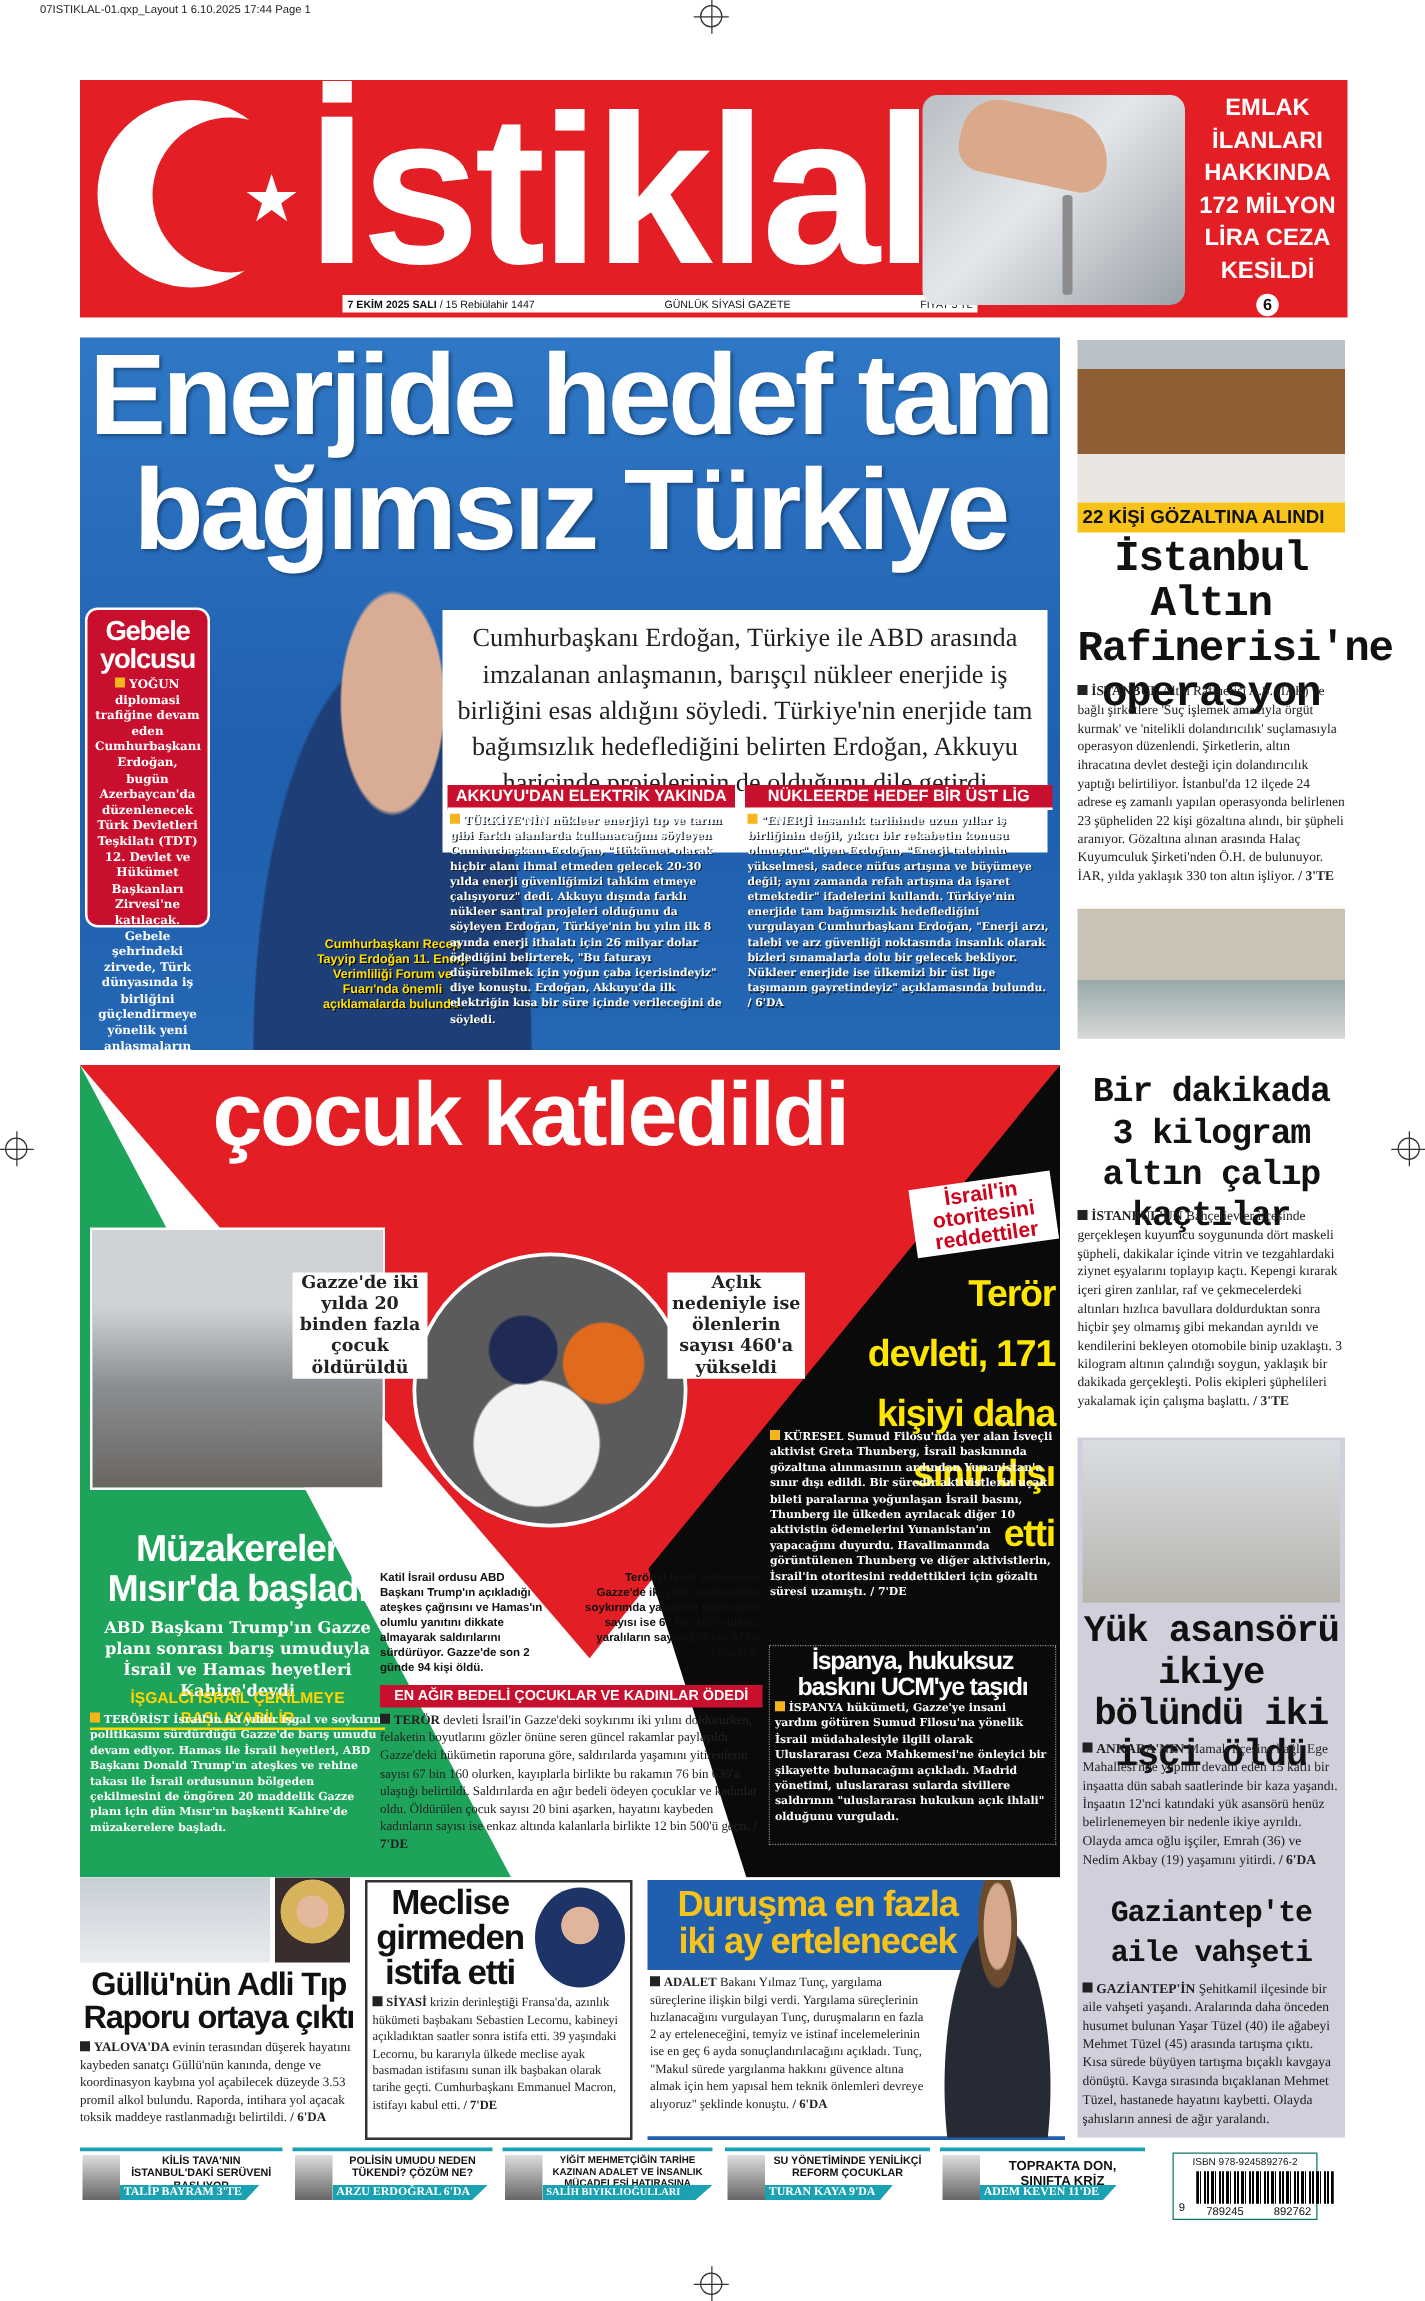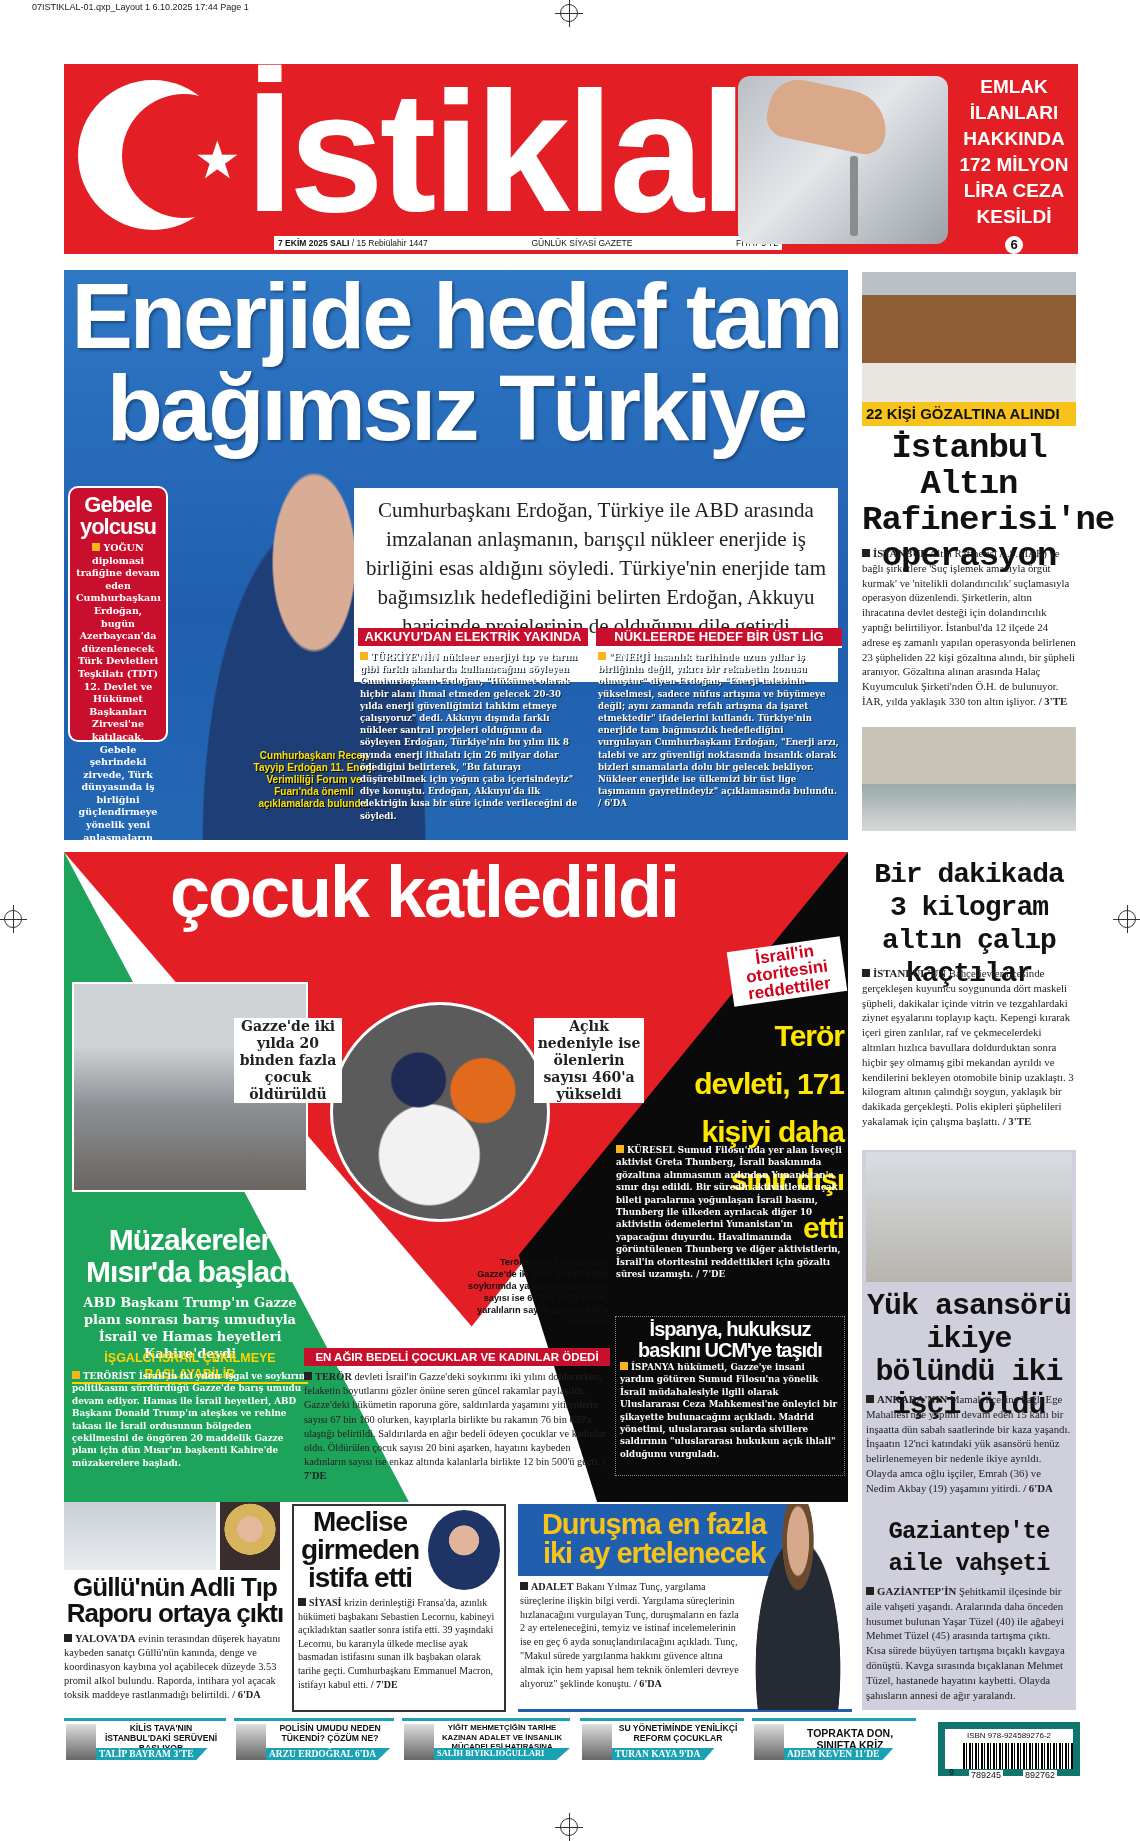--- a/index.html
+++ b/index.html
@@ -62,21 +62,21 @@
 .gsmall{font-family:"Liberation Sans",sans-serif;font-weight:bold;font-size:9.2px;line-height:12px;color:#111}
 #agir-bar{left:240px;top:496px;width:306px;height:18px;background:#c8102e;color:#fff;font-family:"Liberation Sans",sans-serif;font-weight:bold;font-size:11.5px;line-height:18px;text-align:center}
 #agir-b{left:240px;top:518px;width:306px;font-family:"Liberation Serif",serif;font-size:10.4px;line-height:14.2px;color:#222}
 
 .bhead{font-family:"Liberation Sans",sans-serif;font-weight:bold;letter-spacing:-1px;line-height:1}
 
 .foot{top:1718px;height:42px;border-top:3px solid #1aa2b2;background:#fff}
 .foot .ph{position:absolute;left:2px;top:3px;width:30px;height:36px;background:linear-gradient(180deg,#ddd,#666)}
 .foot .t{position:absolute;left:36px;right:4px;top:2px;text-align:center;font-family:"Liberation Sans",sans-serif;font-weight:bold;font-size:8.6px;line-height:10px}
 .foot .n{position:absolute;left:32px;bottom:0;height:12px;padding:0 14px 0 3px;background:#1aa2b2;color:#fff;font-family:"Liberation Serif",serif;font-weight:bold;font-size:9.5px;line-height:12px;clip-path:polygon(0 0,100% 0,90% 100%,0 100%)}
-#isbn{left:938px;top:1722px;width:142px;height:54px;border:7px solid #0f766e;background:#fff;font-family:"Liberation Sans",sans-serif;font-size:8px}
+#isbn{left:938px;top:1722px;width:116px;height:54px;border:1px solid #0f766e;background:#fff;font-family:"Liberation Sans",sans-serif;font-size:8px}
 </style>
 </head>
 <body>
 
 <div class="abs slug">07ISTIKLAL-01.qxp_Layout 1  6.10.2025  17:44  Page 1</div>
 <div class="abs reg" style="left:560px;top:4px"></div>
 <div class="abs reg" style="left:4px;top:910px"></div>
 <div class="abs reg" style="left:1118px;top:910px"></div>
 <div class="abs reg" style="left:560px;top:1818px"></div>
 
@@ -158,20 +158,21 @@
   <div id="teror-h" class="abs">Terör devleti, 171 kişiyi daha sınır dışı etti</div>
   <div id="teror-b" class="abs"><span class="sq"></span><span>KÜRESEL</span> <span>Sumud Filosu'nda yer alan İsveçli aktivist Greta Thunberg, İsrail baskınında gözaltına alınmasının ardından Yunanistan'a sınır dışı edildi. Bir süredir aktivistlerin uçak bileti paralarına yoğunlaşan İsrail basını, Thunberg ile ülkeden ayrılacak diğer 10 aktivistin ödemelerini Yunanistan'ın yapacağını duyurdu. Havalimanında görüntülenen Thunberg ve diğer aktivistlerin, İsrail'in otoritesini reddettikleri için gözaltı süresi uzamıştı.</span> <span>/ 7'DE</span></div>
   <div id="isp" class="abs">
     <h4>İspanya, hukuksuz baskını UCM'ye taşıdı</h4>
     <p><span class="sq"></span><span>İSPANYA</span> <span>hükümeti, Gazze'ye insani yardım götüren Sumud Filosu'na yönelik İsrail müdahalesiyle ilgili olarak Uluslararası Ceza Mahkemesi'ne önleyici bir şikayette bulunacağını açıkladı. Madrid yönetimi, uluslararası sularda sivillere saldırının "uluslararası hukukun açık ihlali" olduğunu vurguladı.</span></p>
   </div>
   <div id="muz-h" class="abs">Müzakereler Mısır'da başladı</div>
   <div id="muz-s" class="abs">ABD Başkanı Trump'ın Gazze planı sonrası barış umuduyla İsrail ve Hamas heyetleri Kahire'deydi</div>
   <div id="muz-bar" class="abs">İŞGALCİ İSRAİL ÇEKİLMEYE BAŞLAYABİLİR</div>
   <div id="muz-b" class="abs"><span class="sq"></span><span>TERÖRİST</span> <span>İsrail'in iki yıldır işgal ve soykırım politikasını sürdürdüğü Gazze'de barış umudu devam ediyor. Hamas ile İsrail heyetleri, ABD Başkanı Donald Trump'ın ateşkes ve rehine takası ile İsrail ordusunun bölgeden çekilmesini de öngören 20 maddelik Gazze planı için dün Mısır'ın başkenti Kahire'de müzakerelere başladı.</span></div>
+  <div class="abs gsmall" style="left:240px;top:404px;width:132px">Katil İsrail ordusu ABD Başkanı Trump'ın açıkladığı ateşkes çağrısını ve Hamas'ın olumlu yanıtını dikkate almayarak saldırılarını sürdürüyor. Gazze'de son 2 günde 94 kişi öldü.</div>
   <div class="abs gsmall" style="left:404px;top:404px;width:140px;text-align:right">Terörist İsrail ordusunun Gazze'de iki yıldır sürdürdüğü soykırımda yaşamını yitirenlerin sayısı ise 67 bin 160'a ulaştı, yaralıların sayısı 169 bin 679'a yükseldi.</div>
   <div id="agir-bar" class="abs">EN AĞIR BEDELİ ÇOCUKLAR VE KADINLAR ÖDEDİ</div>
   <div id="agir-b" class="abs"><span class="sqk"></span><b>TERÖR</b> <span>devleti İsrail'in Gazze'deki soykırımı iki yılını doldururken, felaketin boyutlarını gözler önüne seren güncel rakamlar paylaşıldı. Gazze'deki hükümetin raporuna göre, saldırılarda yaşamını yitirenlerin sayısı 67 bin 160 olurken, kayıplarla birlikte bu rakamın 76 bin 639'a ulaştığı belirtildi. Saldırılarda en ağır bedeli ödeyen çocuklar ve kadınlar oldu. Öldürülen çocuk sayısı 20 bini aşarken, hayatını kaybeden kadınların sayısı ise enkaz altında kalanlarla birlikte 12 bin 500'ü geçti.</span> <b>/ 7'DE</b></div>
 </div>
 
 <div class="abs" style="left:64px;top:1502px;width:152px;height:68px;background:linear-gradient(180deg,#c8ced6,#e9ecef)"></div>
 <div class="abs" style="left:220px;top:1502px;width:60px;height:68px;background:radial-gradient(circle at 50% 40%,#e3b89b 0 25%,#d7b45c 26% 50%,#3a2d2d 51%)"></div>
 <div class="abs bhead" style="left:64px;top:1574px;width:222px;font-size:26px;text-align:center">Güllü'nün Adli Tıp Raporu ortaya çıktı</div>
 <div class="abs rbody" style="left:64px;top:1632px;width:220px;font-size:10.4px;line-height:14px"><span class="sqk"></span><b>YALOVA'DA</b> <span>evinin terasından düşerek hayatını kaybeden sanatçı Güllü'nün kanında, denge ve koordinasyon kaybına yol açabilecek düzeyde 3.53 promil alkol bulundu. Raporda, intihara yol açacak toksik maddeye rastlanmadığı belirtildi.</span> <b>/ 6'DA</b></div>
 

